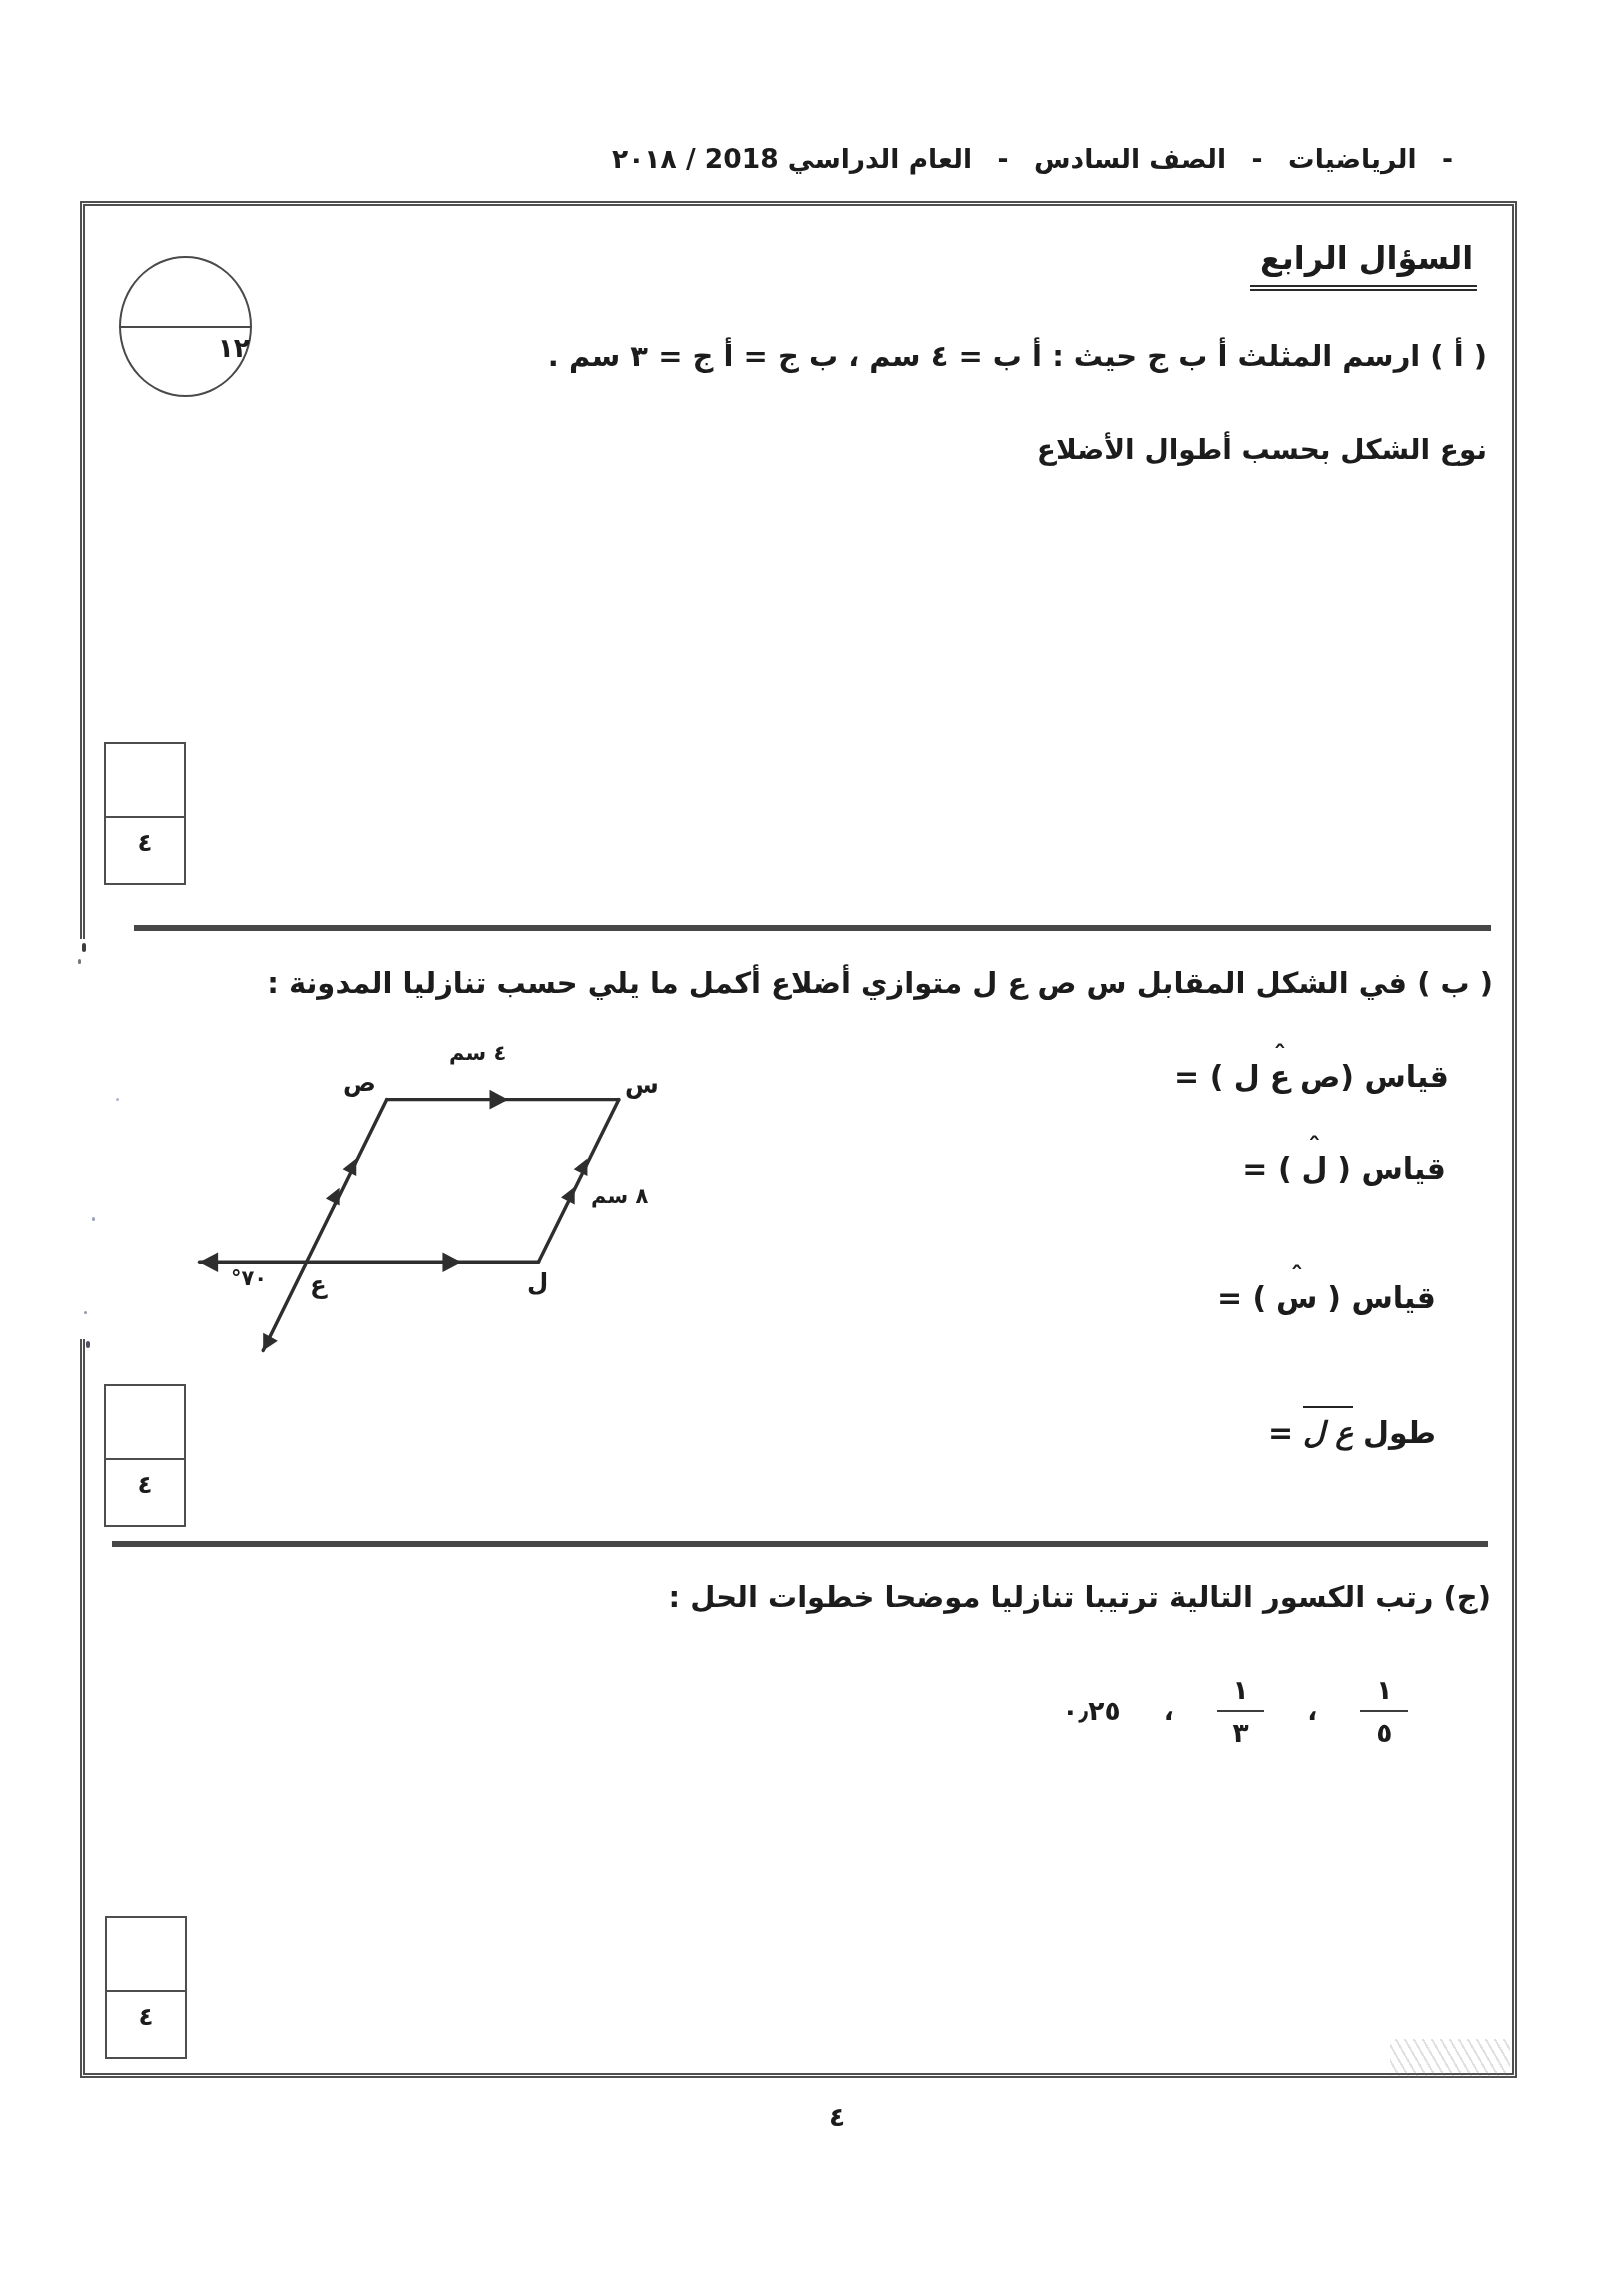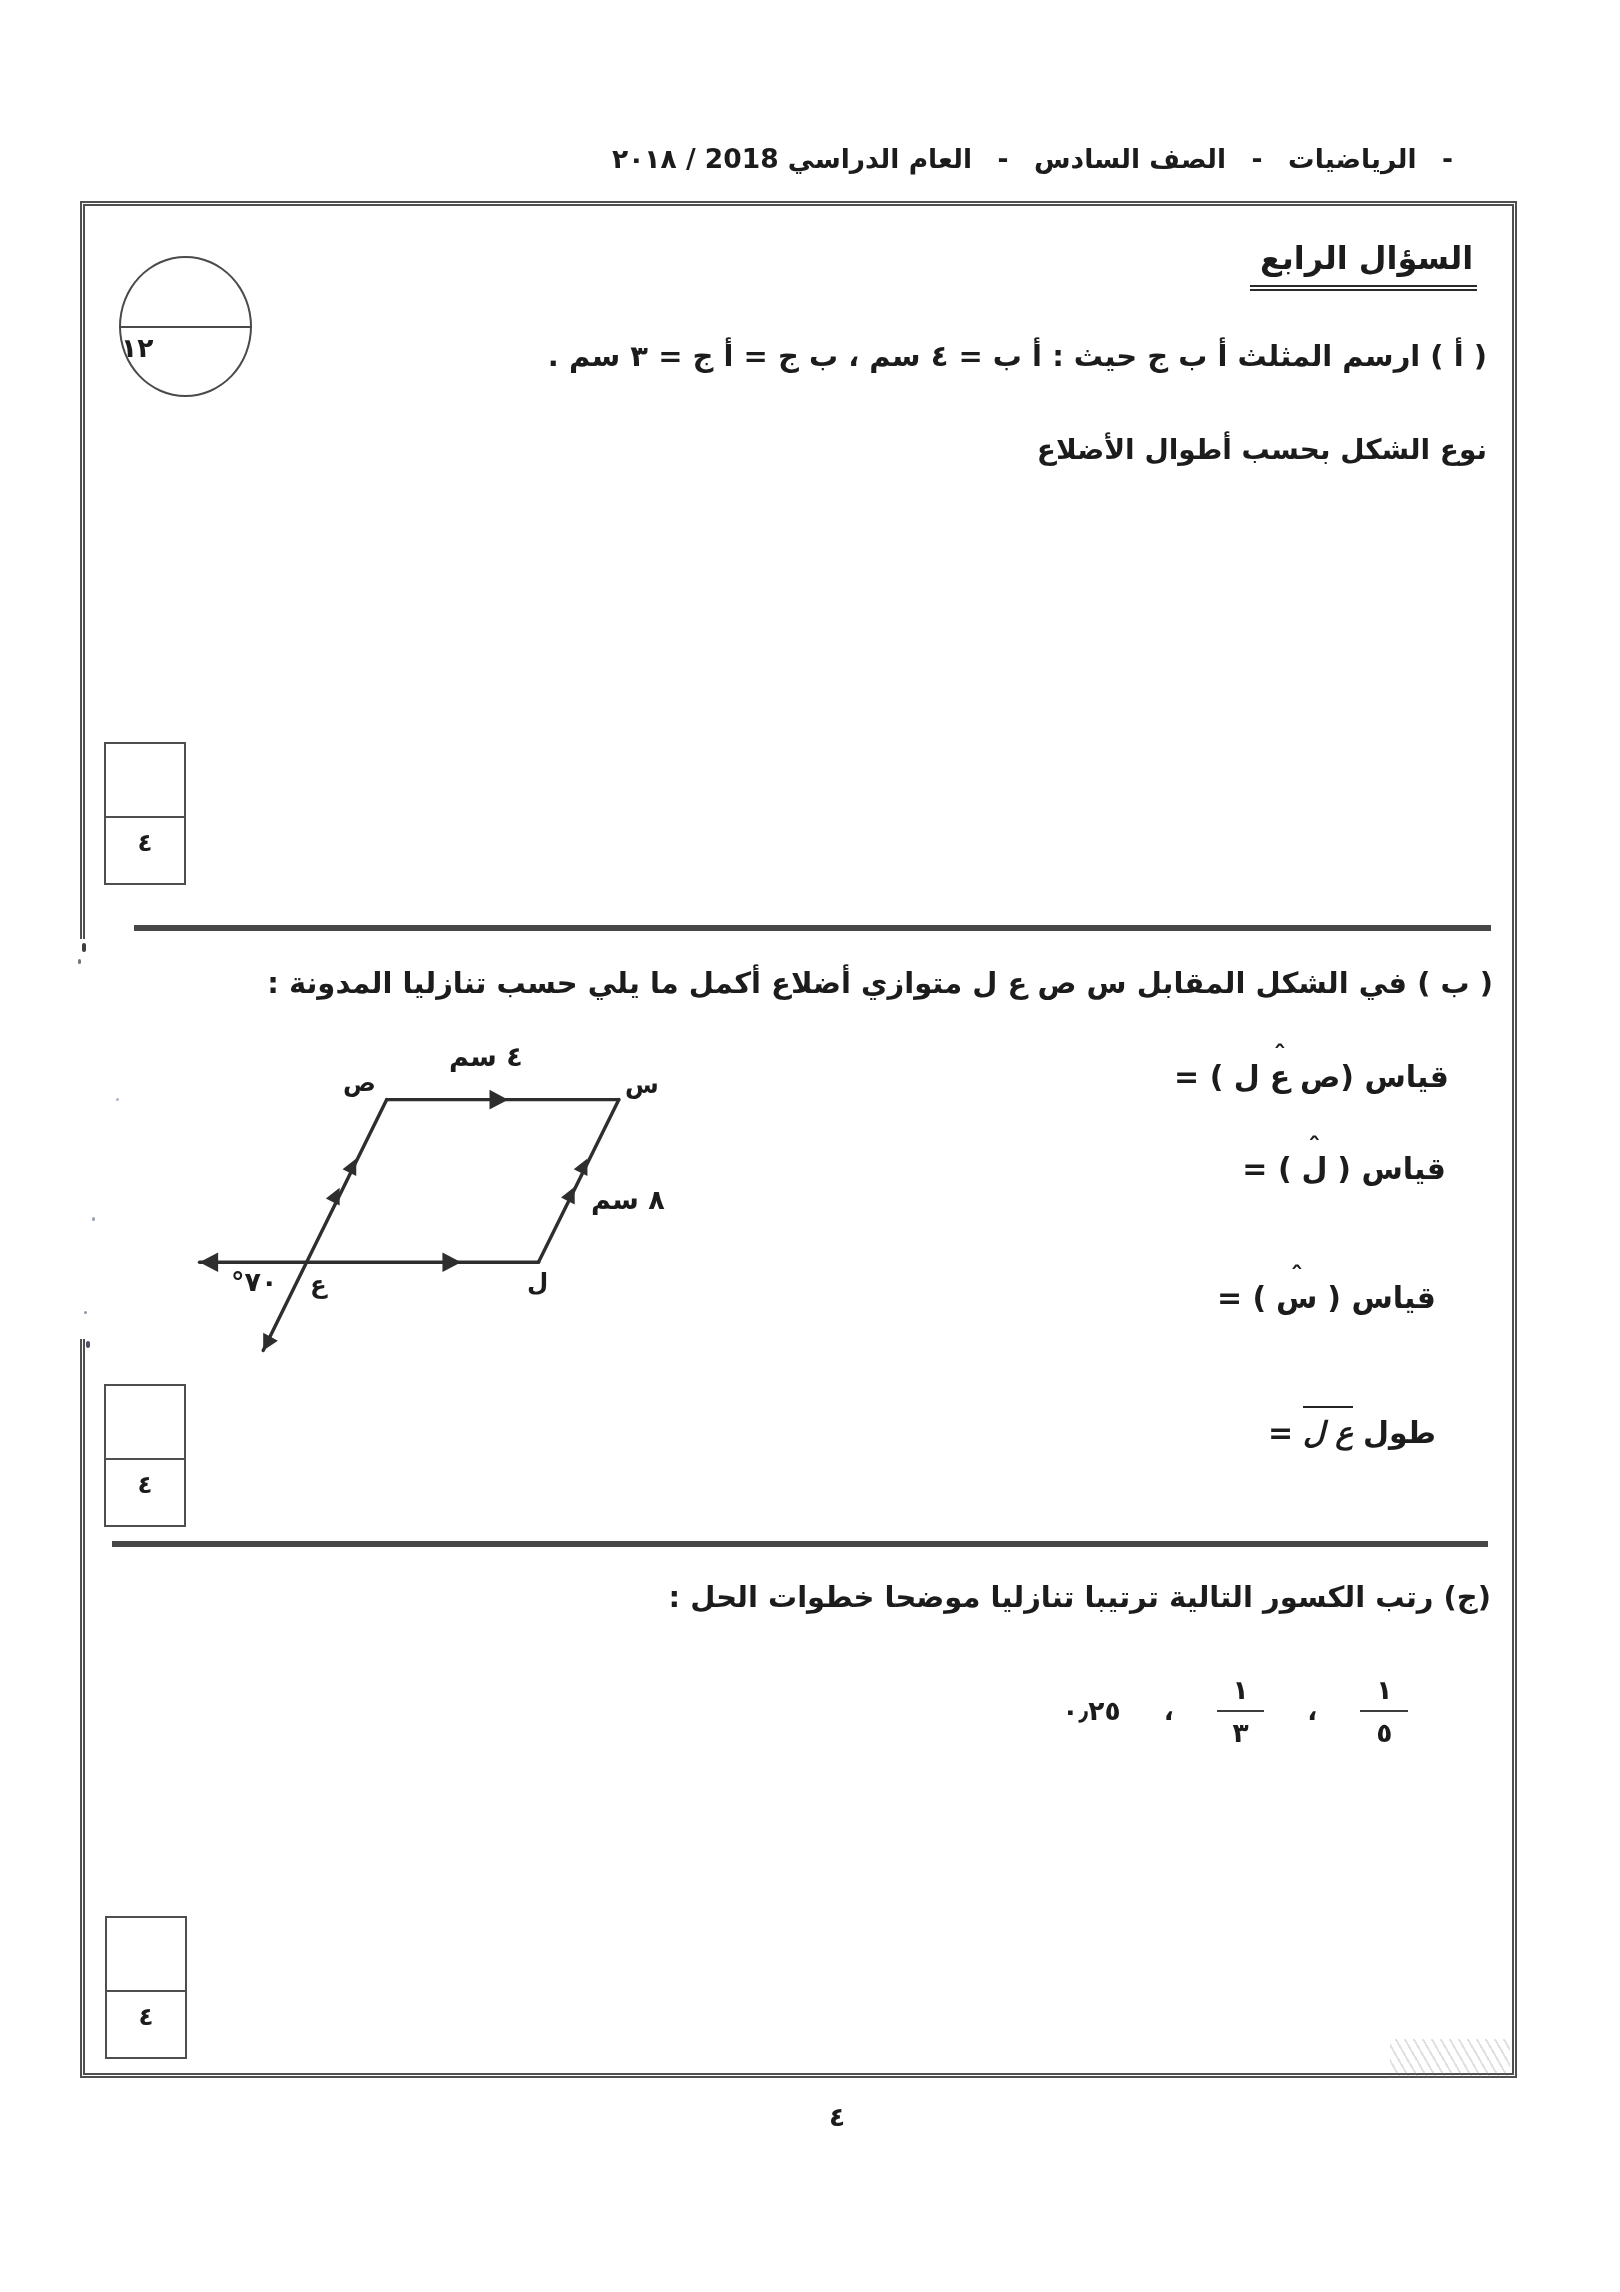--- a/index.html
+++ b/index.html
@@ -17,21 +17,21 @@
   
   .frame{left:80px;top:201px;width:1437px;height:1877px;border:5.9px double #4f4f4f;box-sizing:border-box;}
 
   
   .q-title{top:239px;right:143px;font-size:32px;font-weight:700;}
   .q-title .ul{display:inline-block;border-bottom:6.9px double #2a2a2a;padding:0 3.9px 7.8px 9.8px;}
 
   
   .marks-circle{left:119px;top:256px;width:129px;height:137px;border:2.9px solid #4a4a4a;border-radius:50%;}
   .marks-circle .chord{position:absolute;left:-2px;right:-2px;top:calc(50% - 1px);height:2.9px;background:#4a4a4a;}
-  .marks-circle .num{position:absolute;top:54%;left:0;width:100%;text-align:left;font-size:26.5px;font-weight:700;}
+  .marks-circle .num{position:absolute;top:54%;left:0;width:100%;text-align:right;font-size:26.5px;font-weight:700;}
 
   .pa-text{top:339px;right:133px;font-size:29px;font-weight:700;white-space:nowrap;}
   .pa-note{top:433px;right:133px;font-size:28px;font-weight:700;}
 
   
   .mbox{width:78px;height:139px;border:2.9px solid #4e4e4e;box-sizing:content-box;background:#fff;}
   .mbox .topcell{height:72px;border-bottom:2.9px solid #4e4e4e;}
   .mbox .botcell{text-align:center;font-size:24.5px;font-weight:700;padding-top:9.8px;}
 
   .hdiv{height:5.9px;background:#474747;}
@@ -40,21 +40,21 @@
   .pc-heading{top:1580px;right:129px;font-size:29px;font-weight:700;white-space:nowrap;}
 
   
   .pb-row{display:flex;gap:9.8px;align-items:baseline;font-size:30px;font-weight:700;white-space:nowrap;}
   .acc{position:relative;display:inline-block;}
   .acc .acc-mark{position:absolute;top:-16.7px;right:50%;transform:translateX(50%);font-size:25.5px;line-height:1;}
   .ovl{display:inline-block;border-top:2.9px solid #222;padding-top:7px;font-style:italic;}
 
   
   .fig-label{font-size:24.5px;font-weight:700;}
-  .fig-small{font-size:27px;font-weight:700;}
+  .fig-small{font-size:21px;font-weight:700;}
 
   
   .frac-row{top:1674px;right:212px;display:flex;gap:43px;align-items:center;font-size:26.5px;font-weight:700;}
   .frac{display:inline-block;text-align:center;}
   .frac .num{padding:0 15.7px 4.9px;border-bottom:2.9px solid #3d3d3d;}
   .frac .den{padding-top:4.9px;}
 
   .page-num{top:2101px;left:829px;font-size:26.5px;font-weight:700;}
 
   

